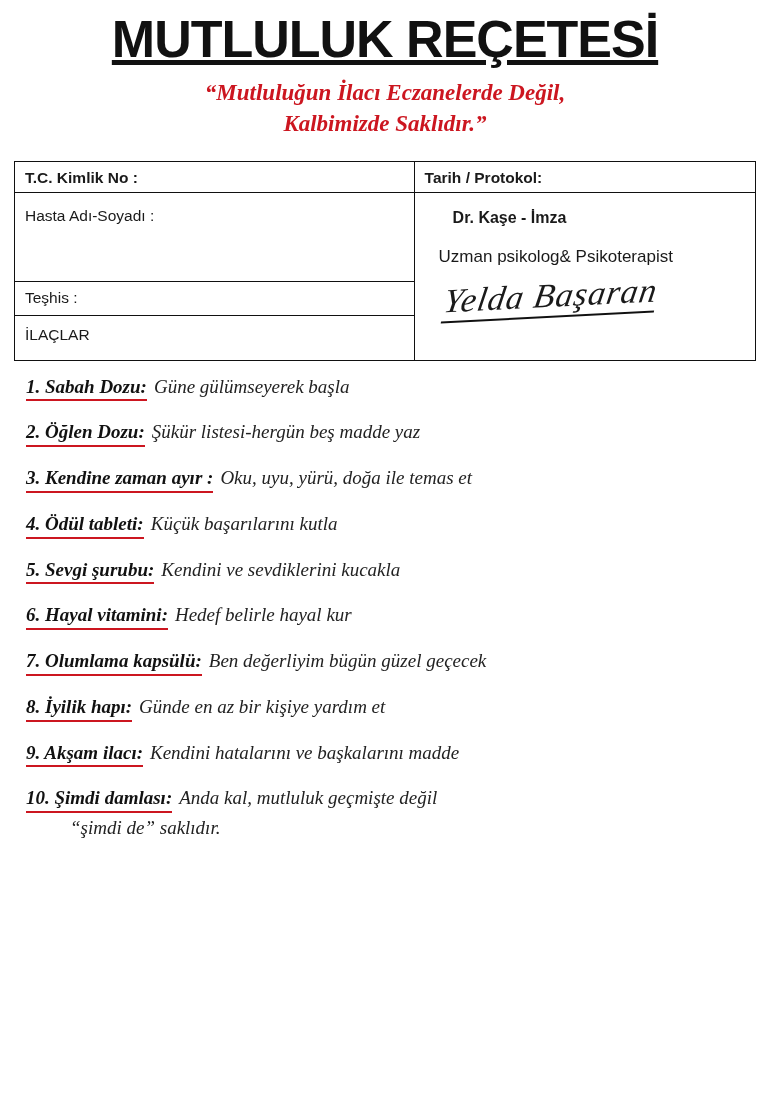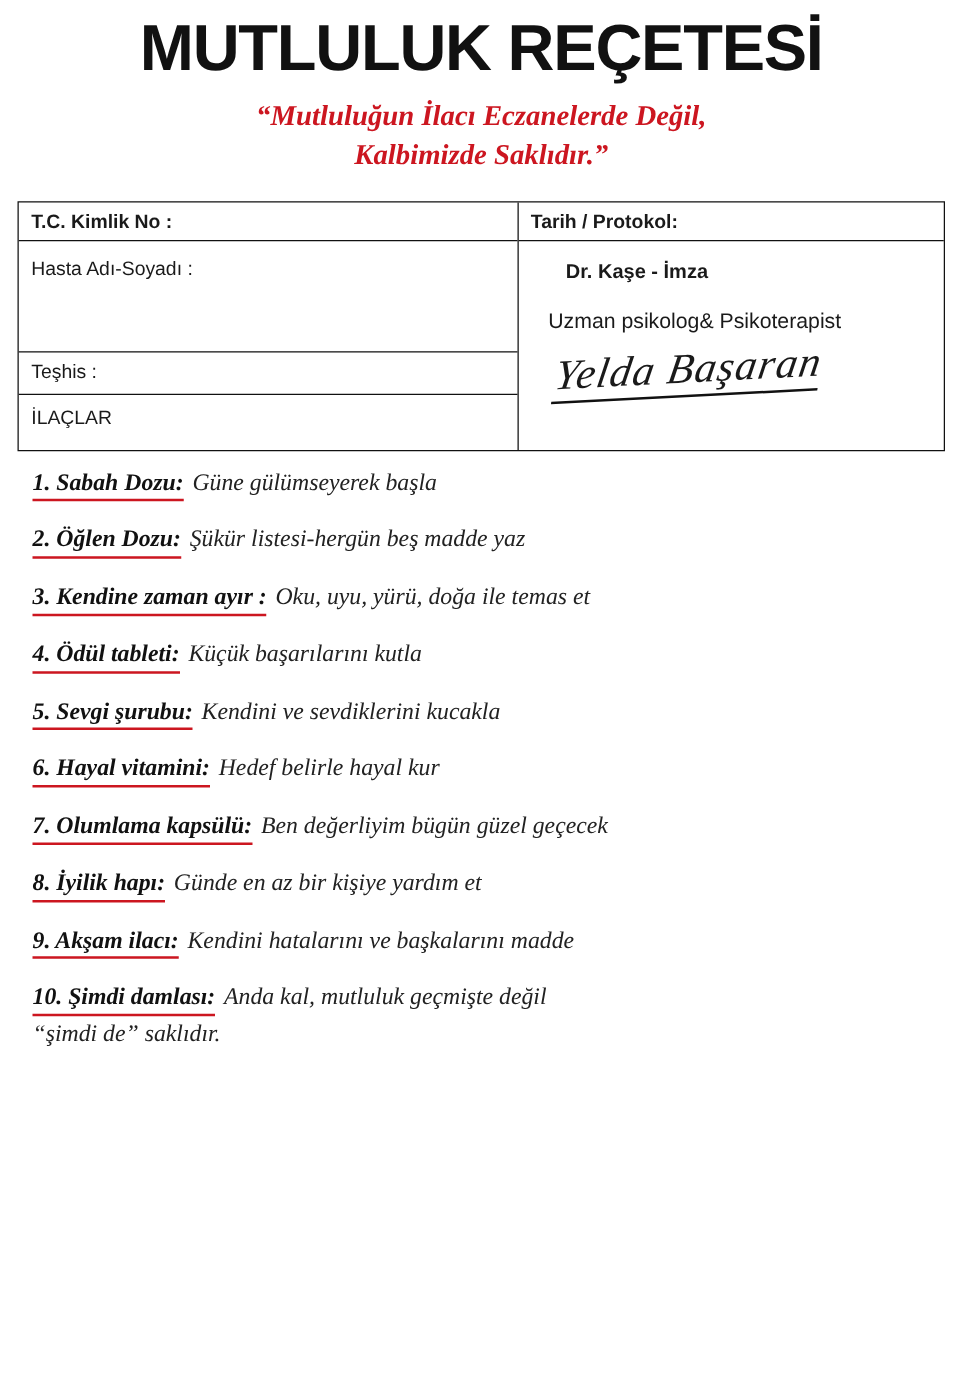--- a/index.html
+++ b/index.html
@@ -25,20 +25,21 @@
   
   .title {
     text-align: center;
     font-family: "Liberation Sans", sans-serif;
     font-weight: bold;
     font-size: 52px;
     letter-spacing: -1px;
     color: #111111;
     margin: 12px 0 0 0;
     line-height: 1.05;
+    text-decoration: underline;
   }
   .subtitle {
     text-align: center;
     color: #cc1620;
     font-family: "Liberation Serif", serif;
     font-style: italic;
     font-weight: bold;
     font-size: 23px;
     line-height: 1.35;
     margin: 10px 0 0 0;
@@ -131,20 +132,21 @@
   .rest {
     font-style: italic;
     color: #222;
   }
   .item.last .rest2 {
     display: block;
     width: 100%;
     font-style: italic;
     color: #222;
     margin-top: 3px;
+    margin-left: 44px;
   }
 </style>
 </head>
 <body>
 
 <div class="page">
 
   <div class="title">MUTLULUK REÇETESİ</div>
 
   <div class="subtitle">

